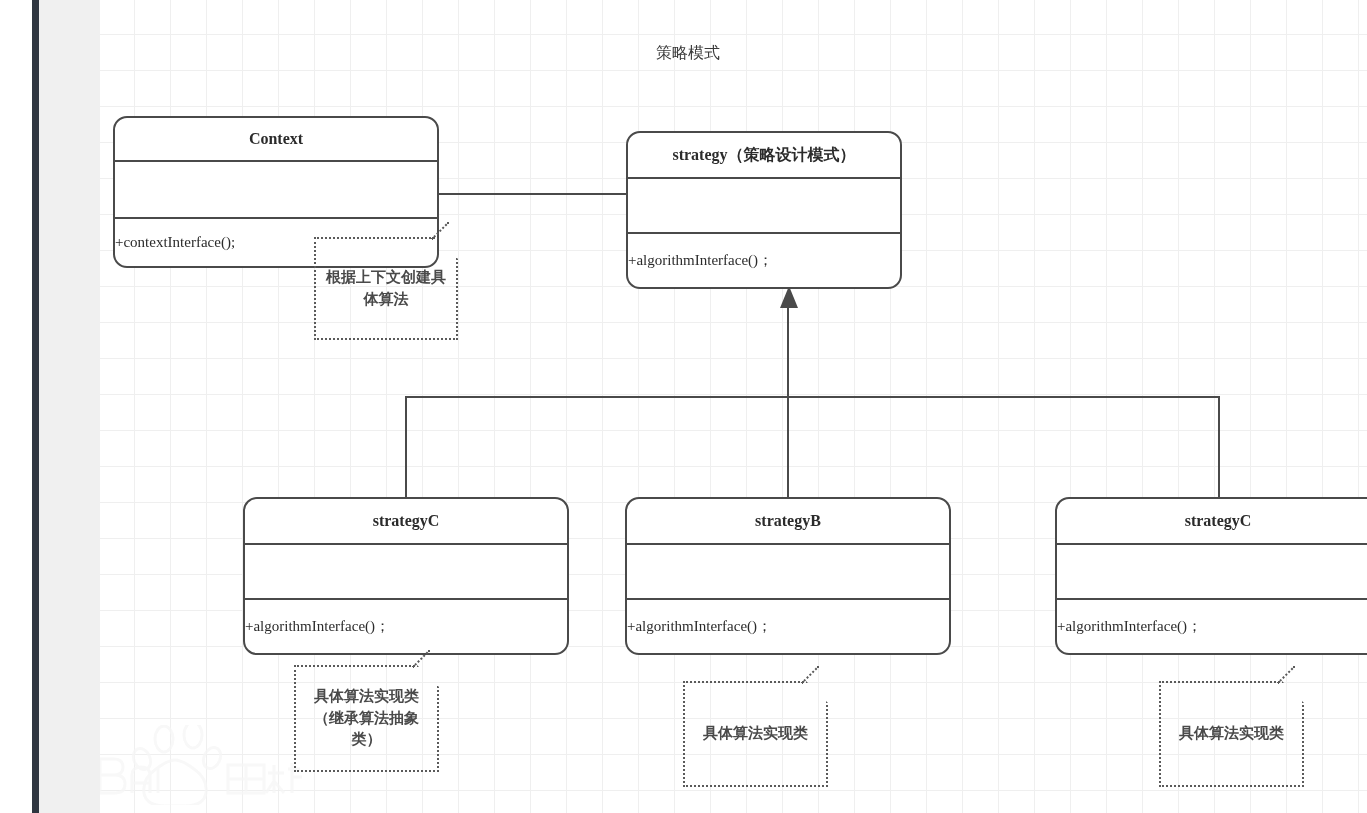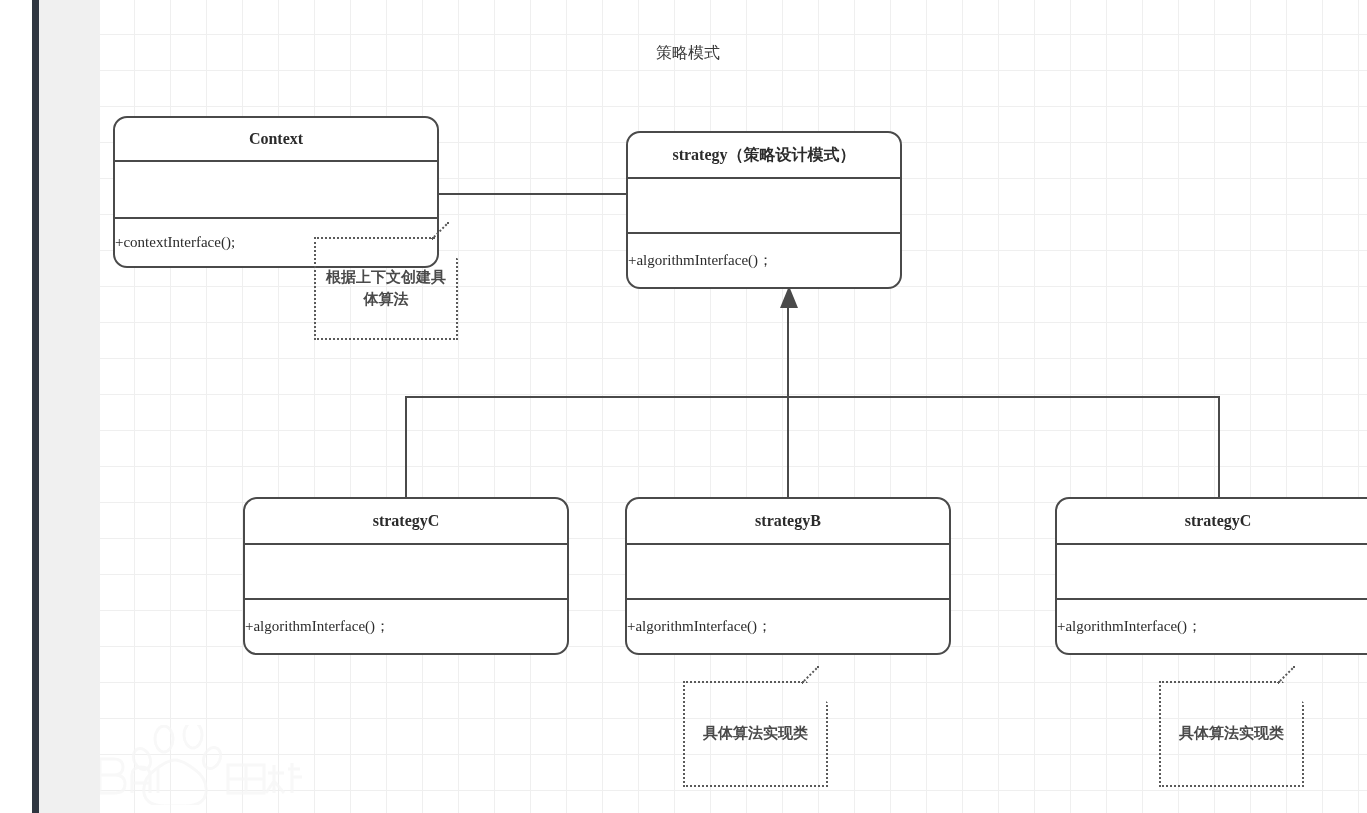--- a/index.html
+++ b/index.html
@@ -289,20 +289,25 @@
       <div class="uml-attrs"></div>
       <div class="uml-ops">+algorithmInterface()；</div>
     </div>
 
     <div class="uml-note" id="note-context">
       <div class="note-border"></div>
       <div class="note-dogear"></div>
       <div class="note-text">根据上下文创建具体算法</div>
     </div>
 
+    <div class="uml-note" id="note-a">
+      <div class="note-border"></div>
+      <div class="note-dogear"></div>
+      <div class="note-text">具体算法实现类（继承算法抽象类）</div>
+    </div>
 
     <div class="uml-note" id="note-b">
       <div class="note-border"></div>
       <div class="note-dogear"></div>
       <div class="note-text">具体算法实现类</div>
     </div>
 
     <div class="uml-note" id="note-c">
       <div class="note-border"></div>
       <div class="note-dogear"></div>

